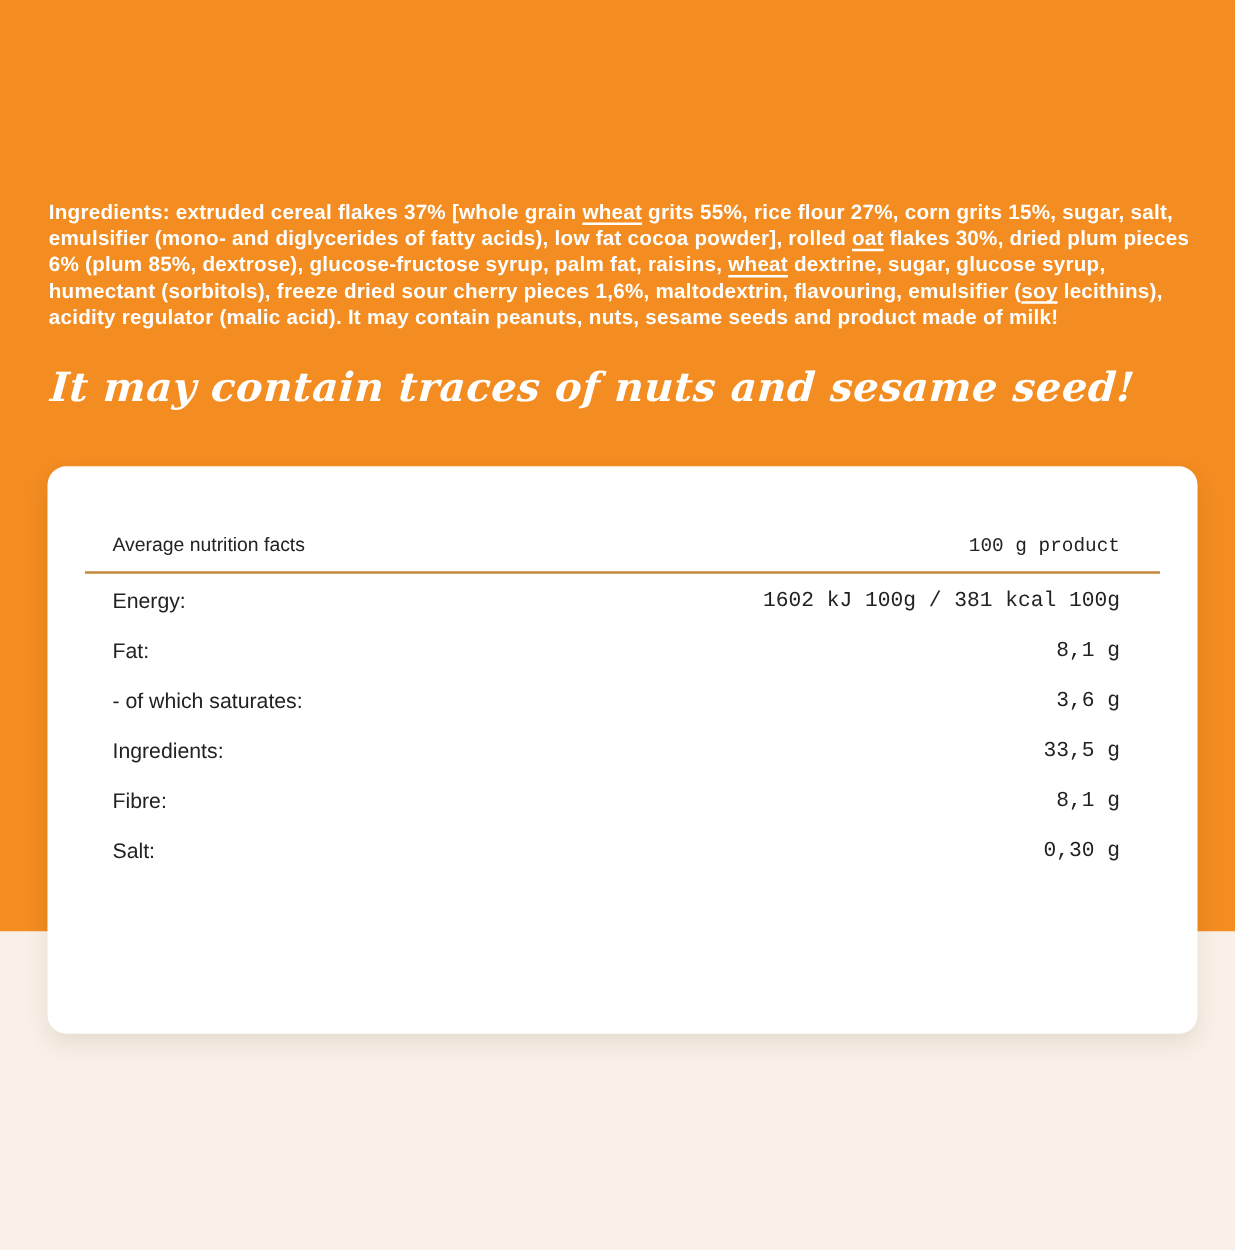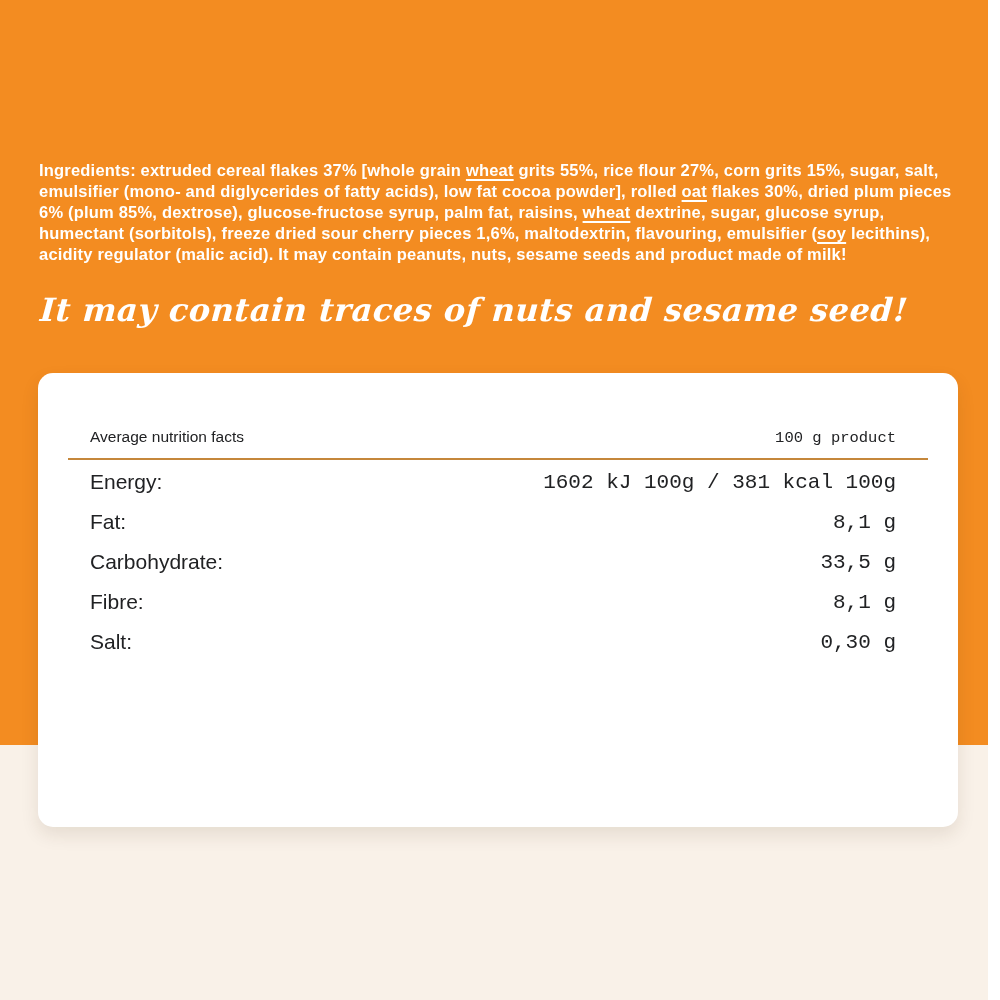--- a/index.html
+++ b/index.html
@@ -80,21 +80,21 @@
     border-bottom: 2px solid #C5873B;
     gap: 24px;
   }
 
   .t-row {
     display: flex;
     justify-content: space-between;
     align-items: center;
     height: 40px;
     padding: 0 32px 0 22px;
-    font-size: 21px;
+    font-size: 17px;
   }
   .t-row:first-of-type { margin-top: 2px; }
 
   .t-label { text-align: left; }
   .t-value { text-align: right; white-space: nowrap; font-family: Liberation Mono, monospace; }
 </style>
 </head>
 <body>
 
 <div class="page">
@@ -114,21 +114,25 @@
       <div>
           <div class="t-row">
             <span class="t-label">Energy:</span>
             <span class="t-value">1602 kJ 100g / 381 kcal 100g</span>
           </div>
           <div class="t-row">
             <span class="t-label">Fat:</span>
             <span class="t-value">8,1 g</span>
           </div>
           <div class="t-row">
-            <span class="t-label">Carbohydrate:</span>
+            <span class="t-label">- of which saturates:</span>
+            <span class="t-value">3,6 g</span>
+          </div>
+          <div class="t-row">
+            <span class="t-label">Ingredients:</span>
             <span class="t-value">33,5 g</span>
           </div>
           <div class="t-row">
             <span class="t-label">Fibre:</span>
             <span class="t-value">8,1 g</span>
           </div>
           <div class="t-row">
             <span class="t-label">Salt:</span>
             <span class="t-value">0,30 g</span>
           </div>

